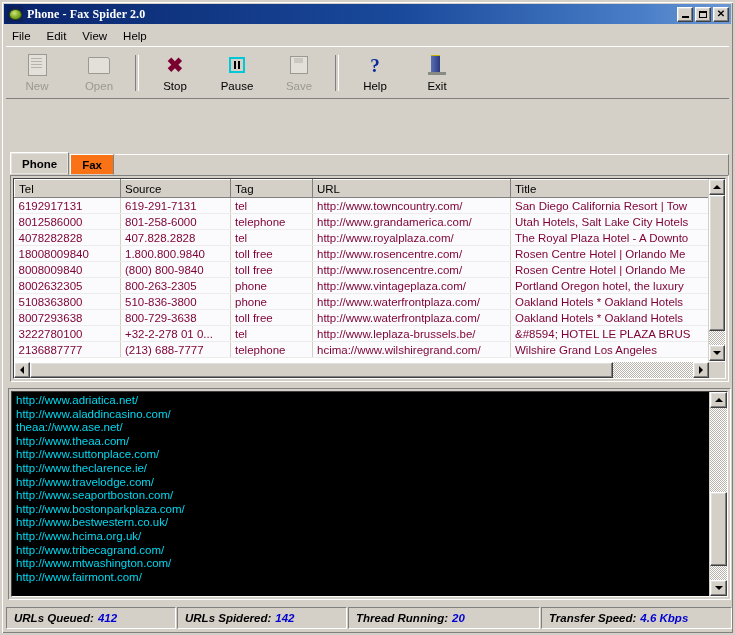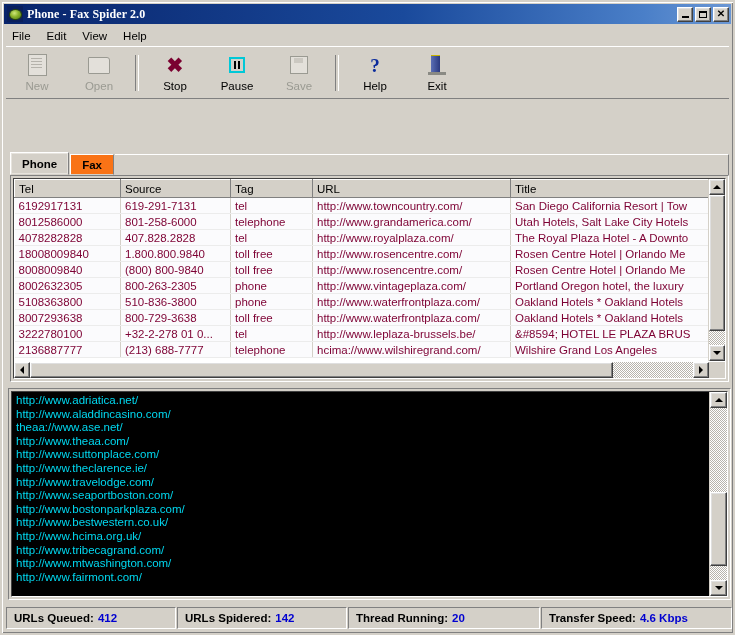--- a/index.html
+++ b/index.html
@@ -302,20 +302,21 @@
     line-height: 13.6px;
     white-space: nowrap;
   }
 
   
   .statusbar {
     position: absolute; left: 4px; bottom: 4px;
     width: 727px; height: 22px;
     display: flex;
     box-sizing: border-box;
+    font-style: italic;
   }
   .status-cell {
     height: 22px;
     background: #d4d0c8;
     border: 1px solid;
     border-color: #808080 #ffffff #ffffff #808080;
     box-sizing: border-box;
     display: flex; align-items: center;
     padding-left: 7px;
     margin-right: 1px;

